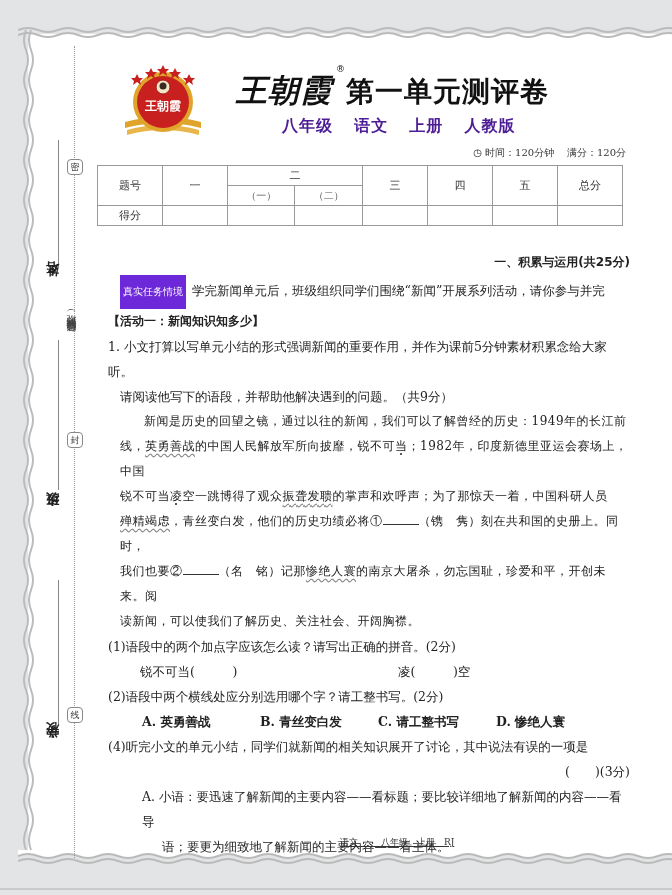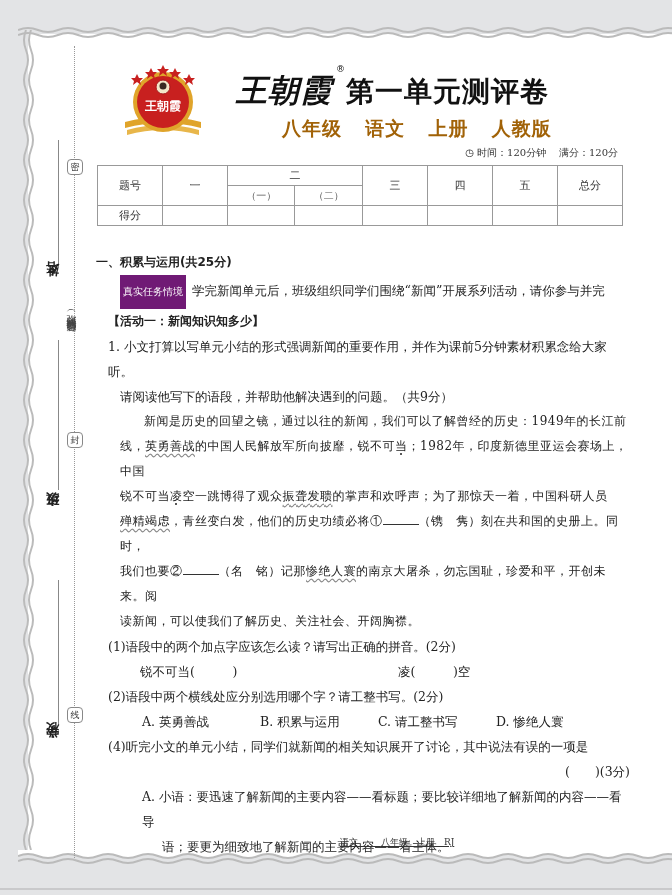--- a/index.html
+++ b/index.html
@@ -11,43 +11,43 @@
   .bottom-line{position:absolute;left:0;top:888px;width:672px;height:2px;background:#c9c9cb;}
   .seal-line{position:absolute;left:74px;top:46px;height:812px;border-left:1.5px dotted #999;}
   .seal-mark{position:absolute;left:67px;width:14px;height:14px;border:1px solid #888;border-radius:4px;background:#fff;font-size:9px;line-height:14px;text-align:center;color:#333;font-family:"DejaVu Sans",sans-serif;}
   .side-label{position:absolute;left:44px;font-family:"DejaVu Sans","Liberation Sans",sans-serif;font-size:13px;font-weight:bold;writing-mode:vertical-rl;transform:rotate(180deg);letter-spacing:2px;color:#222;}
   .side-rule{position:absolute;left:58px;width:0;border-left:1px solid #888;}
   .side-note{position:absolute;left:64px;top:306px;font-size:10px;writing-mode:vertical-rl;color:#444;letter-spacing:1px;}
   .logo{position:absolute;left:113px;top:62px;width:100px;height:80px;}
   .title{position:absolute;left:236px;top:70px;font-size:28px;font-weight:bold;font-family:"DejaVu Sans",sans-serif;letter-spacing:1px;color:#111;}
   .title .brand{font-family:"DejaVu Serif",serif;font-style:italic;font-size:31px;margin-right:4px;}
   .title sup{font-size:9px;font-weight:normal;vertical-align:top;position:relative;top:-6px;}
-  .subtitle{position:absolute;left:282px;top:116px;font-size:19px;font-weight:bold;font-family:"DejaVu Sans",sans-serif;letter-spacing:1px;color:#a16207;word-spacing:4px;}
-  .time-info{position:absolute;right:54px;top:146px;font-size:10px;color:#333;}
+  .subtitle{position:absolute;left:282px;top:116px;font-size:16px;font-weight:bold;font-family:"DejaVu Sans",sans-serif;letter-spacing:1px;color:#4c1d95;word-spacing:4px;}
+  .time-info{position:absolute;right:46px;top:146px;font-size:10px;color:#333;}
   table.score{position:absolute;left:97px;top:165px;width:526px;border-collapse:collapse;font-family:"DejaVu Sans",sans-serif;font-size:11px;}
   table.score td{border:1px solid #999;text-align:center;height:19px;padding:0;color:#333;}
   table.score .sub{font-size:10px;color:#555;}
   .content{position:absolute;left:96px;top:250px;width:534px;font-size:12.5px;line-height:25px;}
-  .h1{font-family:"DejaVu Sans",sans-serif;font-weight:bold;font-size:12px;margin-left:0;}
+  .h1{font-family:"DejaVu Sans",sans-serif;font-weight:bold;font-size:12px;margin-left:0;text-align:right;}
   .p{margin:0;}
   .indent{padding-left:24px;}
   .indent2{padding-left:44px;}
-  .tag{display:inline-block;background:#701a75;color:#fff;font-family:"DejaVu Sans",sans-serif;font-size:10px;line-height:14px;padding:10px 3px;margin-left:24px;margin-right:6px;}
+  .tag{display:inline-block;background:#6d28d9;color:#fff;font-family:"DejaVu Sans",sans-serif;font-size:10px;line-height:14px;padding:10px 3px;margin-left:24px;margin-right:6px;}
   .activity{font-family:"DejaVu Sans",sans-serif;font-weight:bold;font-size:12px;padding-left:12px;}
   .q{padding-left:12px;}
   .q .cont{padding-left:12px;}
   .passage{font-size:12px;letter-spacing:0.5px;padding-left:24px;}
   .passage .first{padding-left:24px;}
   .wavy{text-decoration:underline wavy #888;text-underline-offset:3px;}
   .dot{position:relative;}
   .dot::after{content:"";position:absolute;left:50%;bottom:-2px;width:2px;height:2px;background:#222;border-radius:50%;transform:translateX(-50%);}
   .blank{display:inline-block;width:36px;border-bottom:1px solid #333;height:12px;}
   .row{display:flex;align-items:flex-end;}
   .right{margin-left:auto;}
-  .opts{display:flex;padding-left:46px;}
+  .opts{display:flex;padding-left:46px;font-weight:bold;}
   .opts span{width:118px;}
   .footer{position:absolute;left:340px;top:836px;font-size:9px;color:#333;word-spacing:20px;text-decoration:underline;}
 </style>
 </head>
 <body>
 
 <div class="page"></div>
 
 <svg class="wave-top" viewBox="0 0 660 18" preserveAspectRatio="none">
   <path d="M0 6 Q 10 2 20 6 T 40 6 T 60 6 T 80 6 T 100 6 T 120 6 T 140 6 T 160 6 T 180 6 T 200 6 T 220 6 T 240 6 T 260 6 T 280 6 T 300 6 T 320 6 T 340 6 T 360 6 T 380 6 T 400 6 T 420 6 T 440 6 T 460 6 T 480 6 T 500 6 T 520 6 T 540 6 T 560 6 T 580 6 T 600 6 T 620 6 T 640 6 T 660 6" stroke="#bbb" stroke-width="2" fill="none"></path>
@@ -150,21 +150,21 @@
   </div>
 
   <div class="p q">(1)语段中的两个加点字应该怎么读？请写出正确的拼音。(2分)</div>
   <div class="p row indent2">
     <span style="width:258px">锐不可当(　　　)</span>
     <span>凌(　　　)空</span>
   </div>
   <div class="p q">(2)语段中两个横线处应分别选用哪个字？请工整书写。(2分)</div>
   <div class="p opts">
     <span>A. 英勇善战</span>
-    <span>B. 积累与运用</span>
+    <span>B. 青丝变白发</span>
     <span>C. 请工整书写</span>
     <span>D. 惨绝人寰</span>
   </div>
   <div class="p q">(4)听完小文的单元小结，同学们就新闻的相关知识展开了讨论，其中说法有误的一项是</div>
   <div class="p row">
     <span class="right">(　　)(3分)</span>
   </div>
   <div class="p" style="padding-left:46px">A. 小语：要迅速了解新闻的主要内容——看标题；要比较详细地了解新闻的内容——看导</div>
   <div class="p" style="padding-left:66px">语；要更为细致地了解新闻的主要内容——看主体。</div>
 

